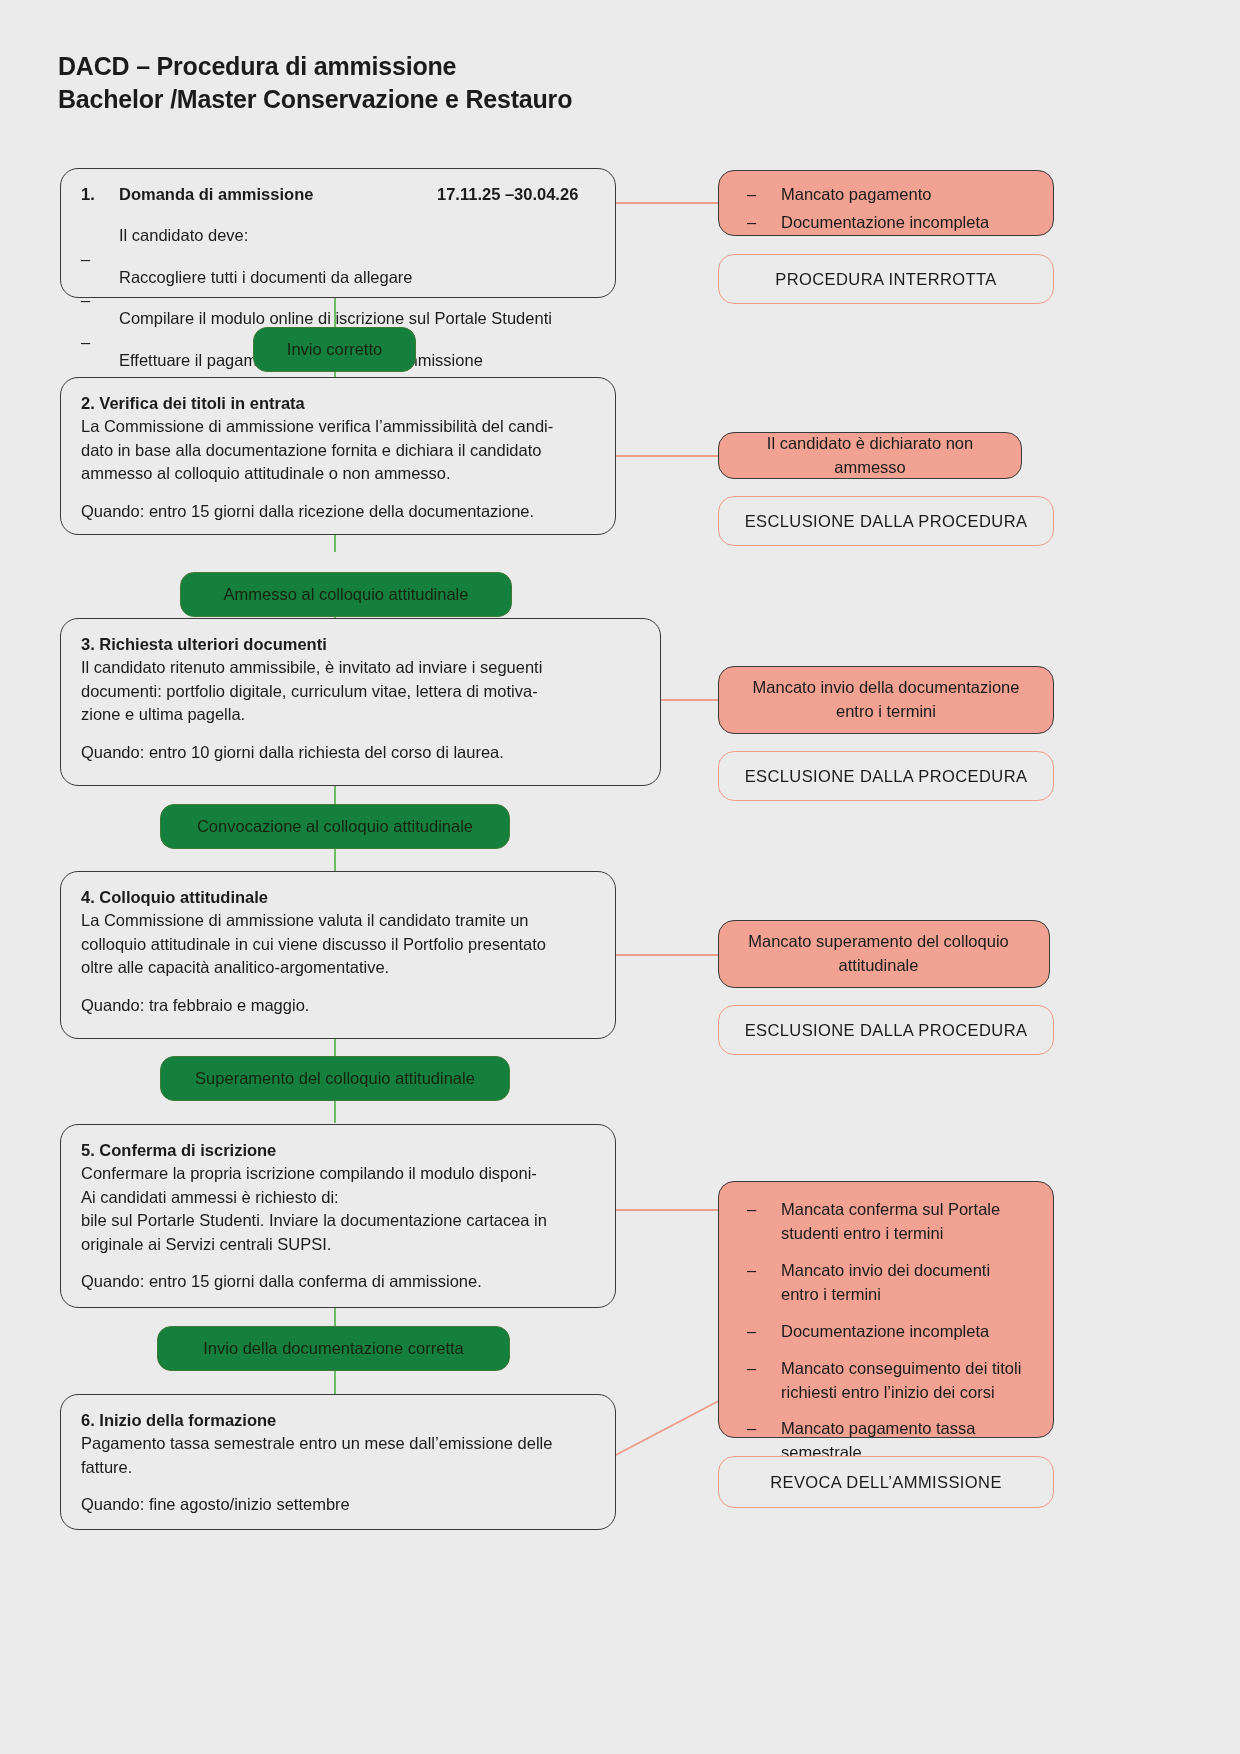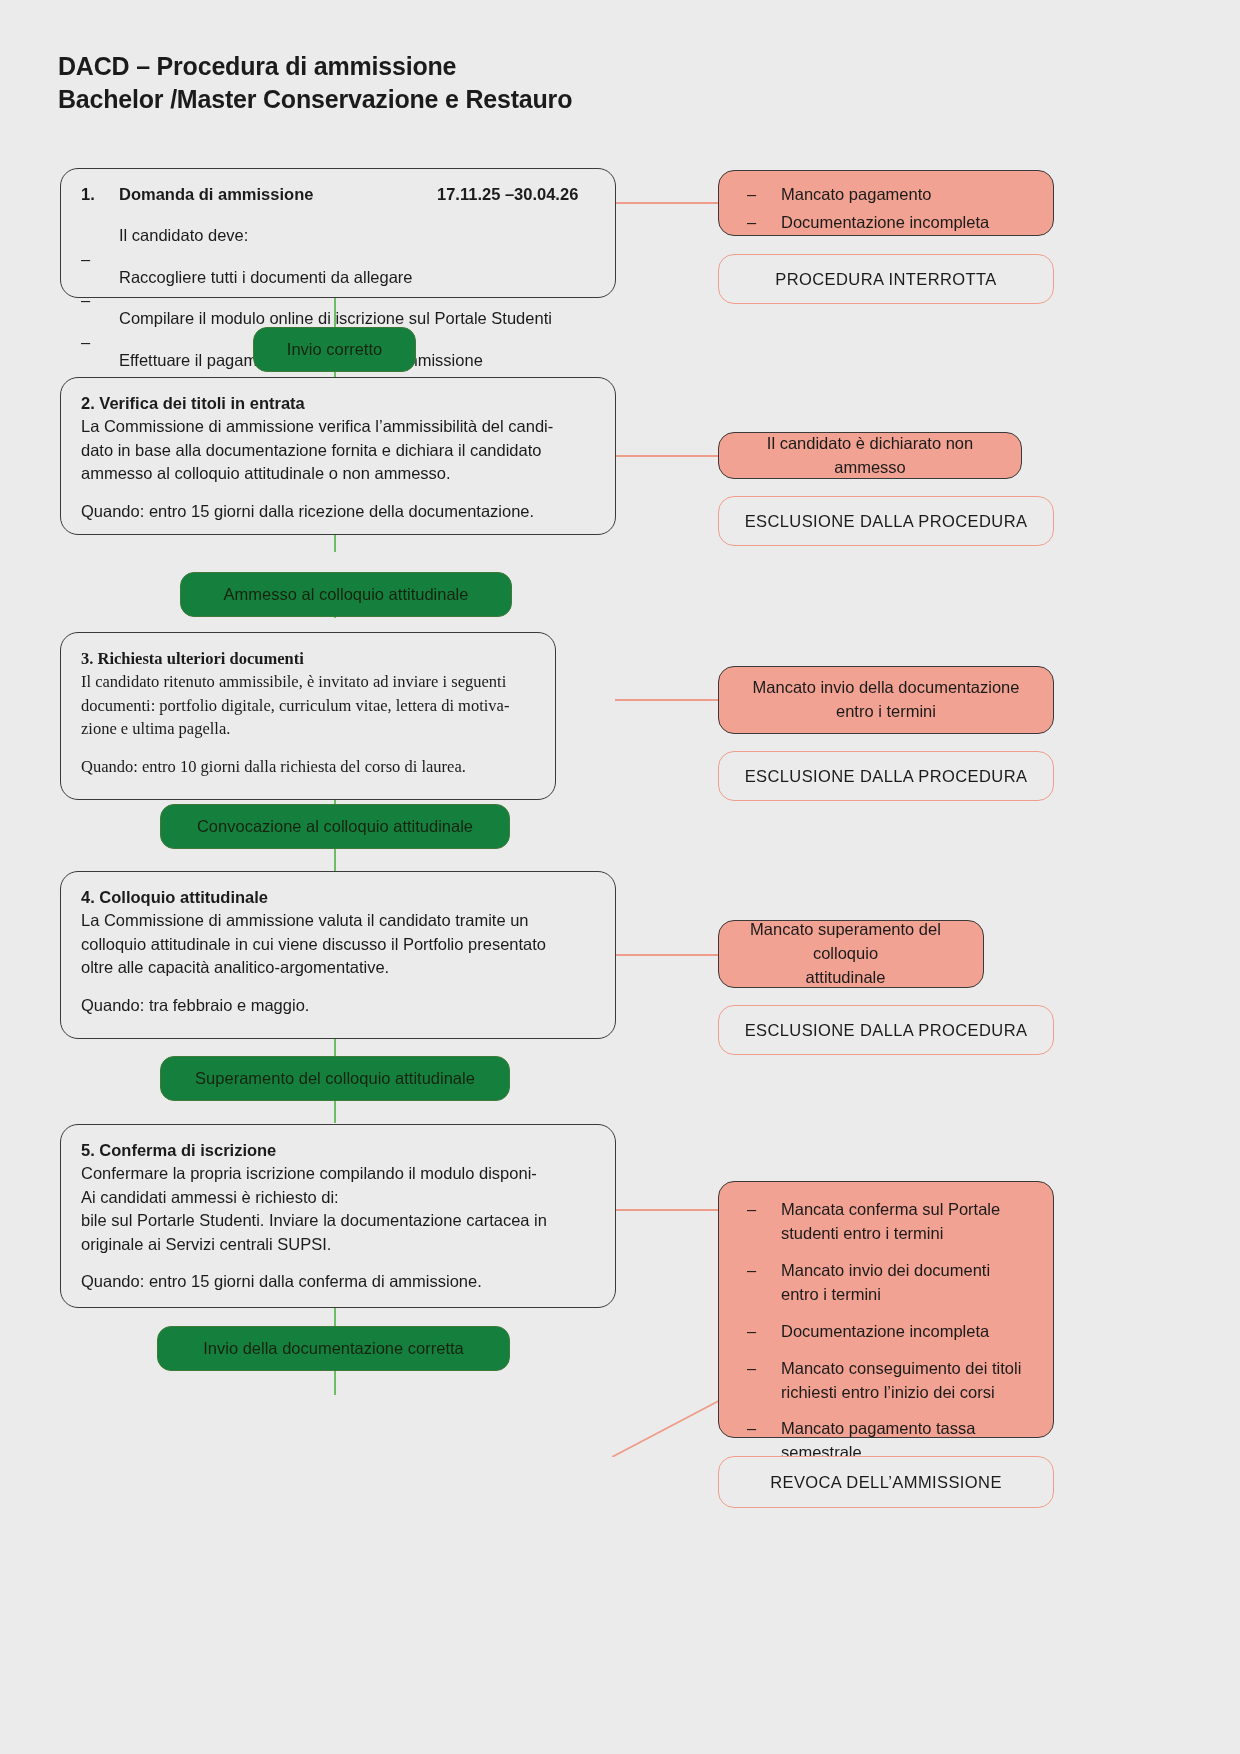--- a/index.html
+++ b/index.html
@@ -172,21 +172,21 @@
     <div>ammesso al colloquio attitudinale o non ammesso.</div>
     <div class="blank"></div>
     <div>Quando: entro 15  giorni dalla ricezione della documentazione.</div>
   </div>
 
   <div class="abs red center" style="left:718px;top:432px;width:304px;height:47px;">Il candidato è dichiarato non ammesso</div>
   <div class="abs redout" style="left:718px;top:496px;width:336px;height:50px;">ESCLUSIONE DALLA PROCEDURA</div>
 
   <div class="abs green" style="left:180px;top:553px;width:332px;height:45px;margin-top:19px;">Ammesso al colloquio attitudinale</div>
 
-  <div class="abs step" style="left:60px;top:632px;width:496px;height:168px;font-family:Liberation Serif, serif;">
+  <div class="abs step" style="left:60px;top:618px;width:601px;height:168px;">
     <div class="hdr">3. Richiesta ulteriori documenti</div>
     <div>Il candidato ritenuto ammissibile, è invitato ad inviare i seguenti</div>
     <div>documenti:  portfolio digitale, curriculum vitae, lettera di motiva-</div>
     <div>zione e ultima pagella.</div>
     <div class="blank"></div>
     <div>Quando: entro 10 giorni dalla richiesta del corso di laurea.</div>
   </div>
 
   <div class="abs red center" style="left:718px;top:666px;width:336px;height:68px;">
     <div>
@@ -200,21 +200,21 @@
 
   <div class="abs step" style="left:60px;top:871px;width:556px;height:168px;">
     <div class="hdr">4. Colloquio attitudinale</div>
     <div>La Commissione di ammissione valuta il candidato tramite un</div>
     <div>colloquio attitudinale in cui viene discusso il Portfolio presentato</div>
     <div>oltre alle capacità analitico-argomentative.</div>
     <div class="blank"></div>
     <div>Quando: tra febbraio e maggio.</div>
   </div>
 
-  <div class="abs red center" style="left:718px;top:920px;width:266px;height:68px;padding-left:13px;">
+  <div class="abs red center" style="left:718px;top:920px;width:332px;height:68px;padding-left:13px;">
     <div>
       <div>Mancato superamento del colloquio</div>
       <div>attitudinale</div>
     </div>
   </div>
   <div class="abs redout" style="left:718px;top:1005px;width:336px;height:50px;">ESCLUSIONE DALLA PROCEDURA</div>
 
   <div class="abs green" style="left:160px;top:1056px;width:350px;height:45px;">Superamento del colloquio attitudinale</div>
 
   <div class="abs step" style="left:60px;top:1124px;width:556px;height:184px;">
@@ -258,14 +258,21 @@
       <div class="t">
         <div>Mancato pagamento tassa</div>
         <div>semestrale</div>
       </div>
     </div>
   </div>
   <div class="abs redout" style="left:718px;top:1456px;width:336px;height:52px;">REVOCA DELL’AMMISSIONE</div>
 
   <div class="abs green" style="left:157px;top:1326px;width:353px;height:45px;">Invio della documentazione corretta</div>
 
+  <div class="abs step" style="left:60px;top:1394px;width:556px;height:136px;">
+    <div class="hdr">6. Inizio della formazione</div>
+    <div>Pagamento tassa semestrale entro un mese dall’emissione delle</div>
+    <div>fatture.</div>
+    <div class="blank"></div>
+    <div>Quando: fine agosto/inizio settembre</div>
+  </div>
 
 </div>
 
 </body></html>

